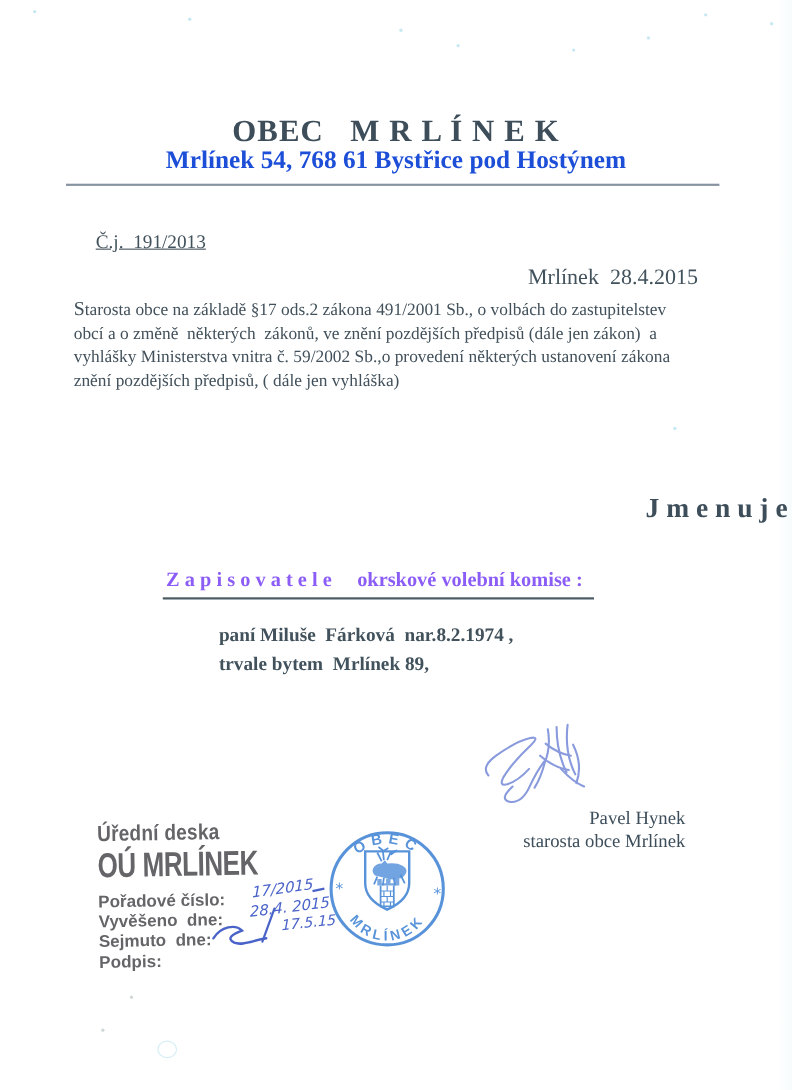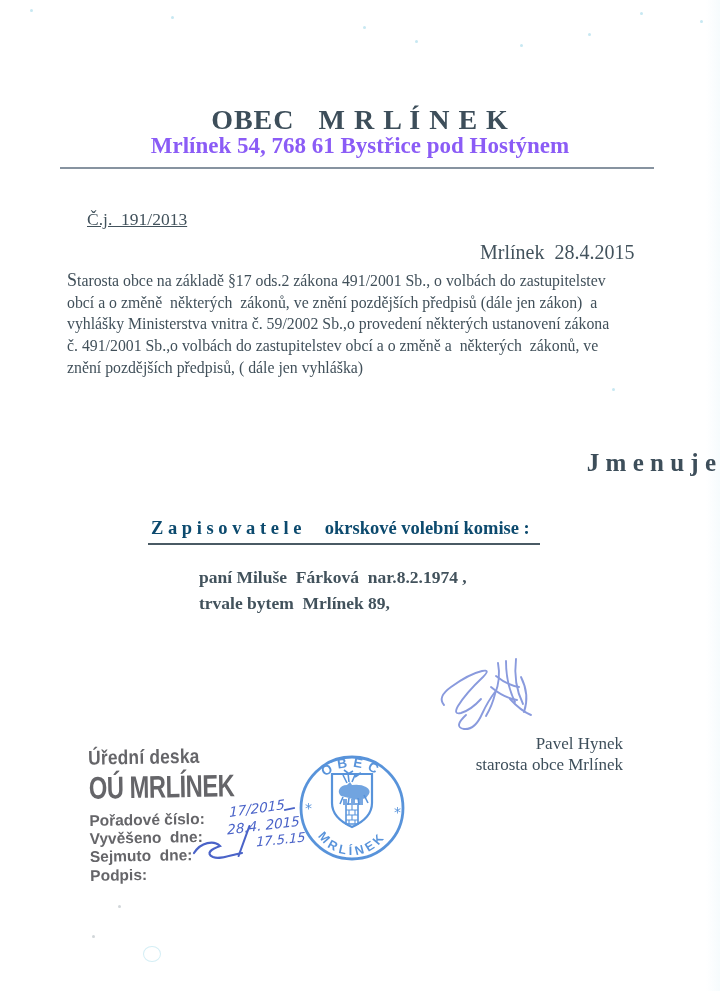--- a/index.html
+++ b/index.html
@@ -9,35 +9,35 @@
     font-family:"Liberation Serif","DejaVu Serif",serif;
     color:#42525c;
   }
   .abs{position:absolute;}
   .pre{white-space:pre;}
 
   
   .doc-title{top:104px;left:0;width:720px;text-align:center;
     font-weight:bold;font-size:28px;letter-spacing:1px;color:#3d4e5a;}
   .doc-address{top:133px;left:0;width:720px;text-align:center;
-    font-weight:bold;font-size:23px;color:#8b5cf6;}
+    font-weight:bold;font-size:23px;color:#1d4ed8;}
   .header-rule{top:167px;left:60px;width:594px;height:2px;background:#8793a0;}
 
   .ref-number{top:209px;left:87px;font-size:17.5px;text-decoration:underline;}
   .dateline{top:241px;left:436px;font-size:20px;margin-left:44px;}
 
   
   .body-par{top:270px;left:67px;font-size:15.8px;line-height:21.7px;color:#41505a;}
   .body-par div{white-space:pre;}
   .body-par .cap{font-size:18px;}
 
   .heading{top:449px;left:0;width:716px;text-align:right;
     font-weight:bold;font-size:25px;color:#3d4e5a;}
   .subheading-wrap{top:518px;left:148px;}
-  .subheading{display:inline-block;font-weight:bold;font-size:18.5px;color:#0c4a6e;
+  .subheading{display:inline-block;font-weight:bold;font-size:18.5px;color:#8b5cf6;
     border-bottom:2px solid #4a5a64;padding:0 10px 4px 3px;}
 
   .appointee{top:564px;left:199px;font-size:17.5px;line-height:26px;}
   .appointee div{white-space:pre;font-weight:bold;}
   .appointee .indent{padding-left:14px;}
 
   
   .sig-svg{top:657px;left:436px;}
   .sig-block{top:733px;left:427px;width:196px;text-align:right;
     font-size:17px;line-height:21px;color:#3d4e5a;}
@@ -99,21 +99,20 @@
   <div class="abs doc-address">Mrlínek 54, 768 61 Bystřice pod Hostýnem</div>
   <div class="abs header-rule"></div>
 
   <div class="abs ref-number pre">Č.j.  191/2013</div>
   <div class="abs dateline pre">Mrlínek  28.4.2015</div>
 
   <div class="abs body-par">
     <div><span class="cap">S</span><span>tarosta obce na základě §17 ods.2 zákona 491/2001 Sb., o volbách do zastupitelstev</span></div>
     <div>obcí a o změně  některých  zákonů, ve znění pozdějších předpisů (dále jen zákon)  a</div>
     <div>vyhlášky Ministerstva vnitra č. 59/2002 Sb.,o provedení některých ustanovení zákona</div>
-    <div>č. 491/2001 Sb.,o volbách do zastupitelstev obcí a o změně a  některých  zákonů, ve</div>
     <div>znění pozdějších předpisů, ( dále jen vyhláška)</div>
   </div>
 
   <div class="abs heading pre">J m e n u j e</div>
   <div class="abs subheading-wrap">
     <span class="subheading pre">Z a p i s o v a t e l e     okrskové volební komise :</span>
   </div>
 
   <div class="abs appointee">
     <div>paní Miluše  Fárková  nar.8.2.1974 ,</div>

